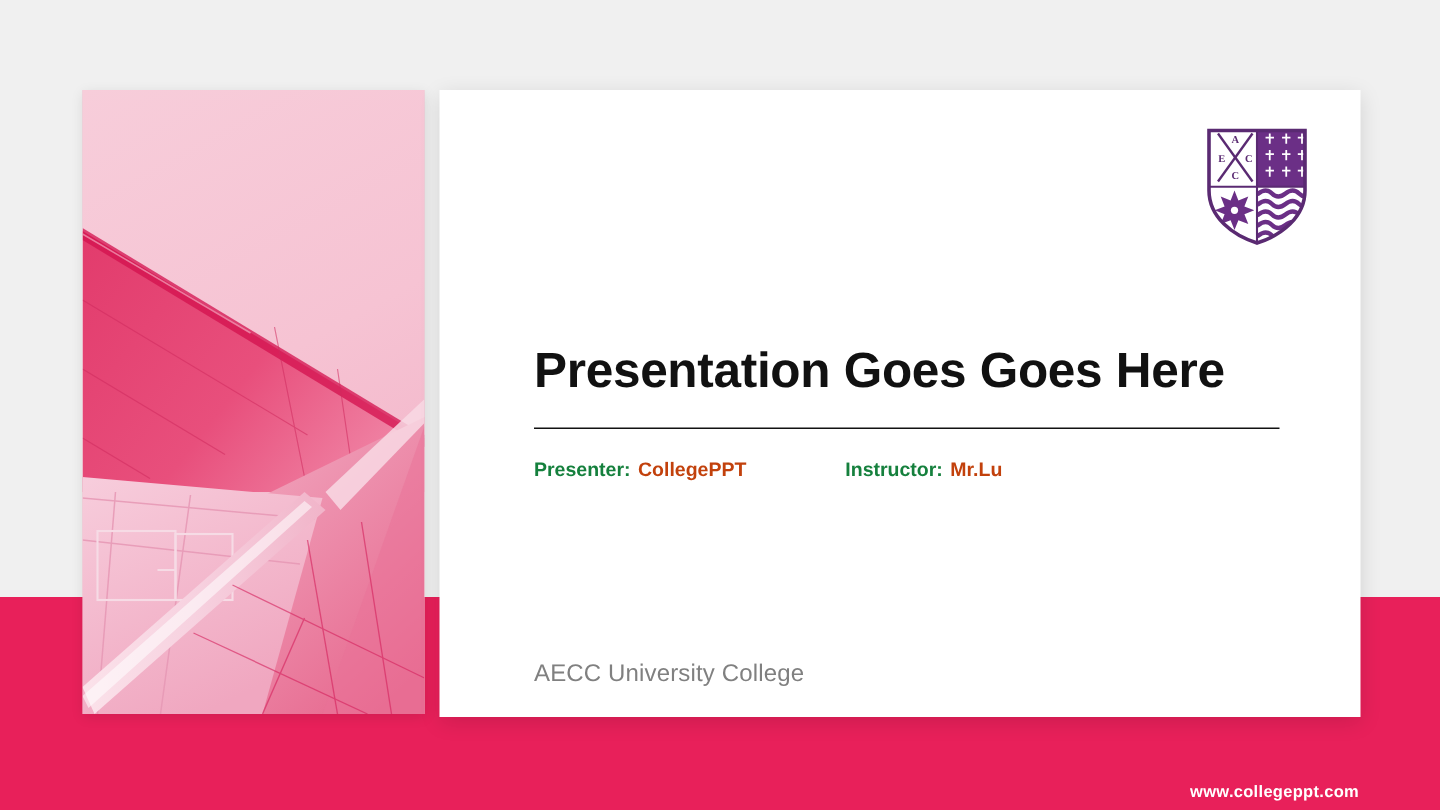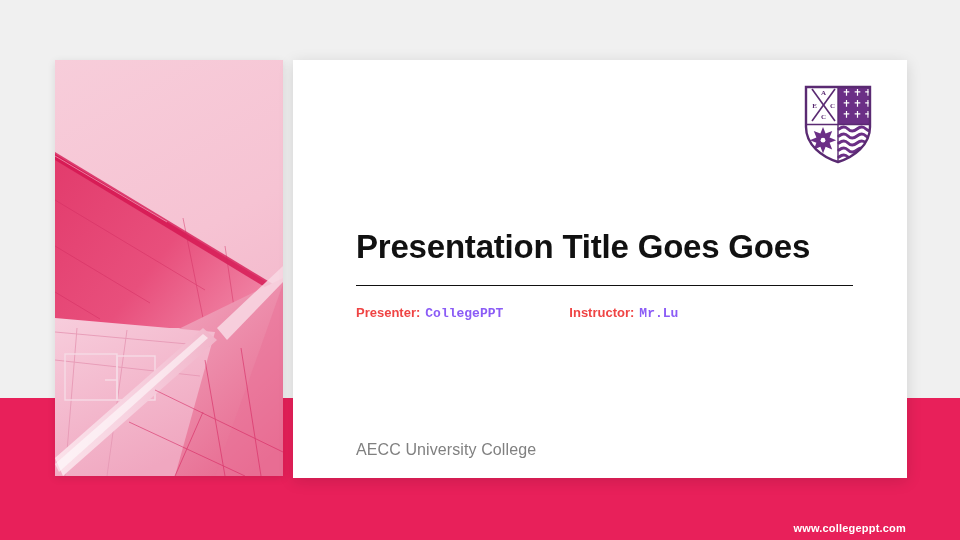--- a/index.html
+++ b/index.html
@@ -102,26 +102,25 @@
   .meta-item {
     display: flex;
     align-items: baseline;
     white-space: nowrap;
   }
   .meta-item + .meta-item {
     margin-left: 48px;
     padding-left: 18px;
   }
   .meta-label {
-    color: #ef4444;
+    color: #15803d;
     margin-right: 5px;
   }
   .meta-value {
-    color: #8b5cf6;
-    font-family: Liberation Mono, monospace;
+    color: #c2410c;
   }
 
   
   .card-footer {
     position: absolute;
     left: 63px;
     bottom: 19px;
     font-size: 16px;
     color: #808080;
     letter-spacing: 0.1px;
@@ -293,21 +292,21 @@
         </g>
 
         <path d="M36 0 V79" stroke="#5a2a72" stroke-width="1.4"></path>
         <path d="M0 41.5 H72" stroke="#5a2a72" stroke-width="1.4"></path>
       </g>
 
       <path d="M4 4 H68 V44 C68 62 52 74 36 79 C20 74 4 62 4 44 Z" fill="none" stroke="#5a2a72" stroke-width="2.4"></path>
     </svg>
 
     <div class="title-block">
-      <h1 class="slide-title">Presentation Title Goes Goes</h1>
+      <h1 class="slide-title">Presentation Goes Goes Here</h1>
       <div class="title-rule"></div>
       <div class="meta-row">
         <div class="meta-item">
           <span class="meta-label">Presenter:</span>
           <span class="meta-value">CollegePPT</span>
         </div>
         <div class="meta-item">
           <span class="meta-label">Instructor:</span>
           <span class="meta-value">Mr.Lu</span>
         </div>

